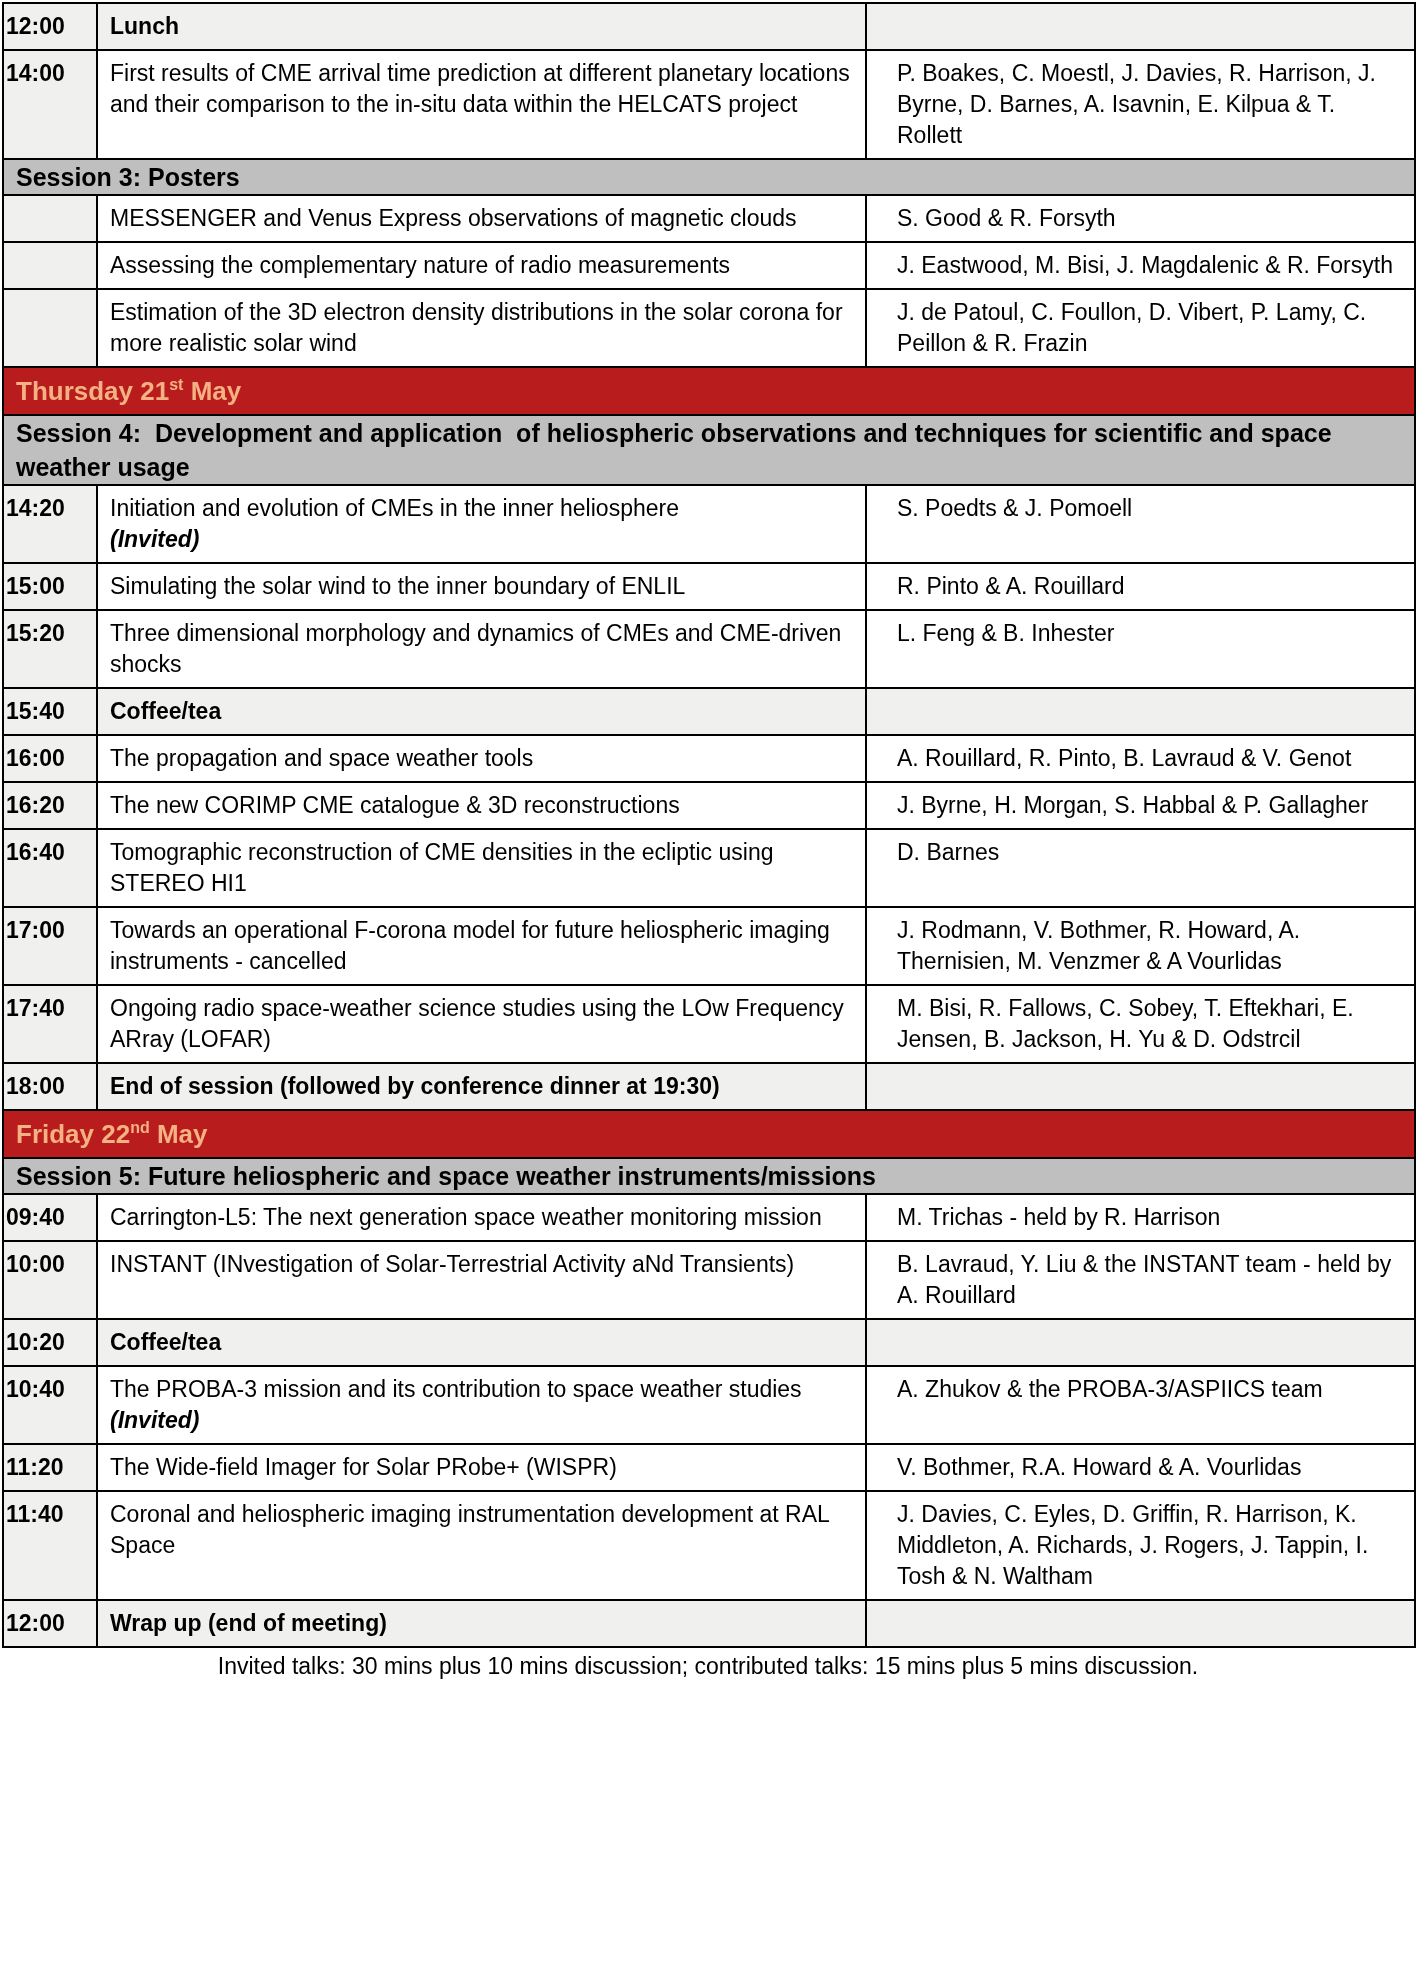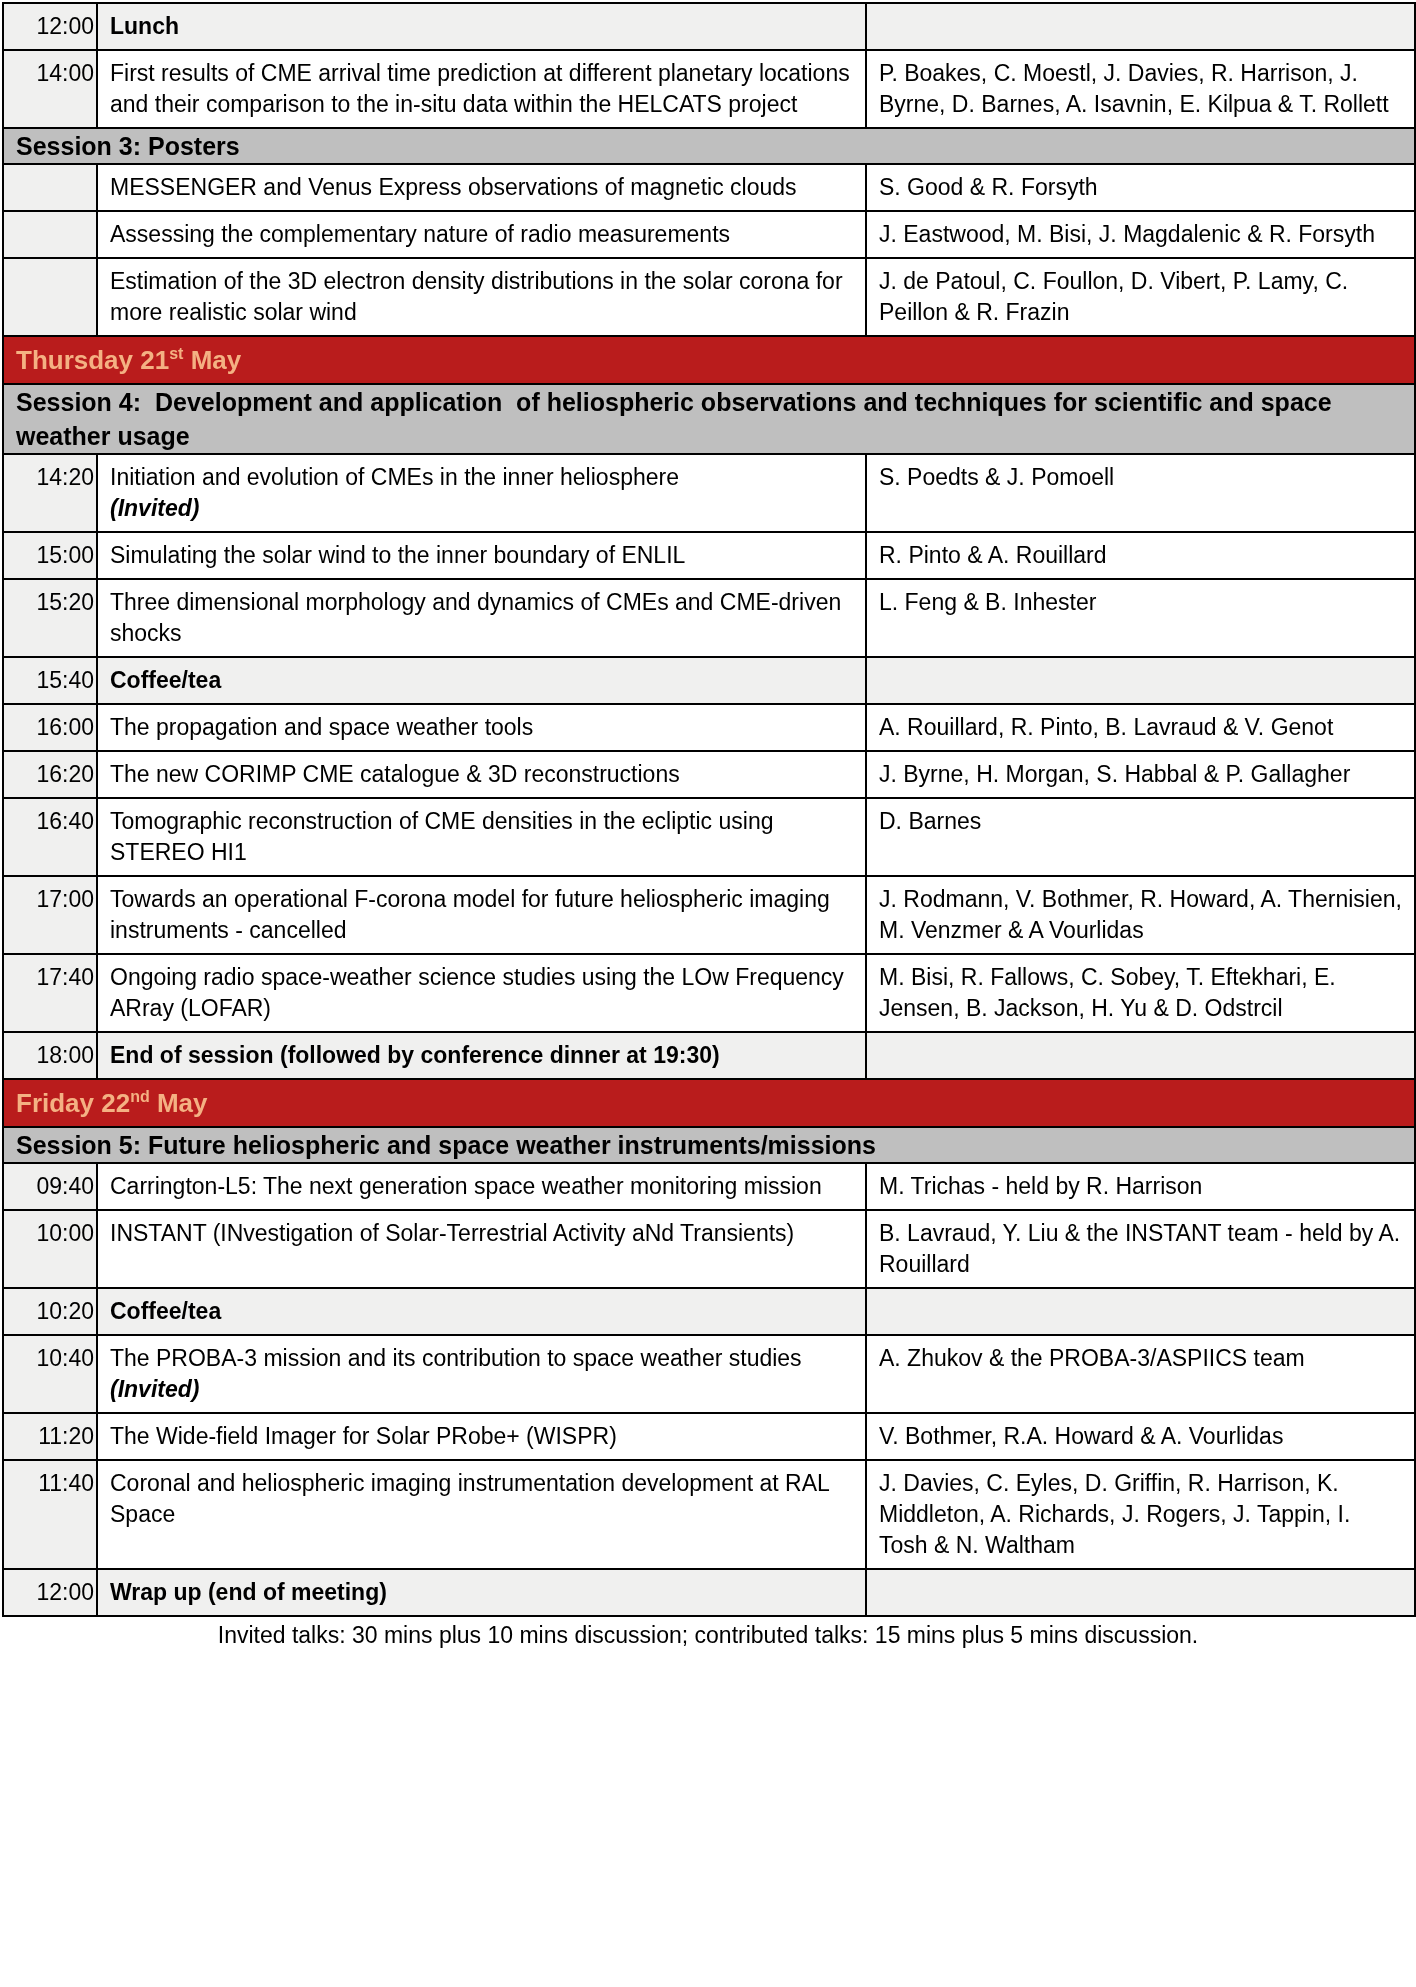--- a/index.html
+++ b/index.html
@@ -20,28 +20,28 @@
   td{
     border:2px solid #000;
     vertical-align:top;
     font-size:23px;
     line-height:31px;
     padding:7px 12px;
     overflow:hidden;
     word-wrap:break-word;
   }
   td.c-time{
-    text-align:right;
-    font-weight:normal;
+    text-align:left;
+    font-weight:bold;
     background:#F0F0EF;
     padding-left:2px;
-    padding-right:2px;
+    padding-right:11px;
   }
   td.c-title{}
-  td.c-authors{padding-left:12px;}
+  td.c-authors{padding-left:30px;}
   tr.break-row td{background:#F0F0EF;}
   tr.break-row td.c-title{font-weight:bold;}
   td.c-session{
     background:#BFBFBF;
     font-weight:bold;
     font-size:25px;
     line-height:34px;
     padding:0 12px;
     white-space:pre-wrap;
   }

